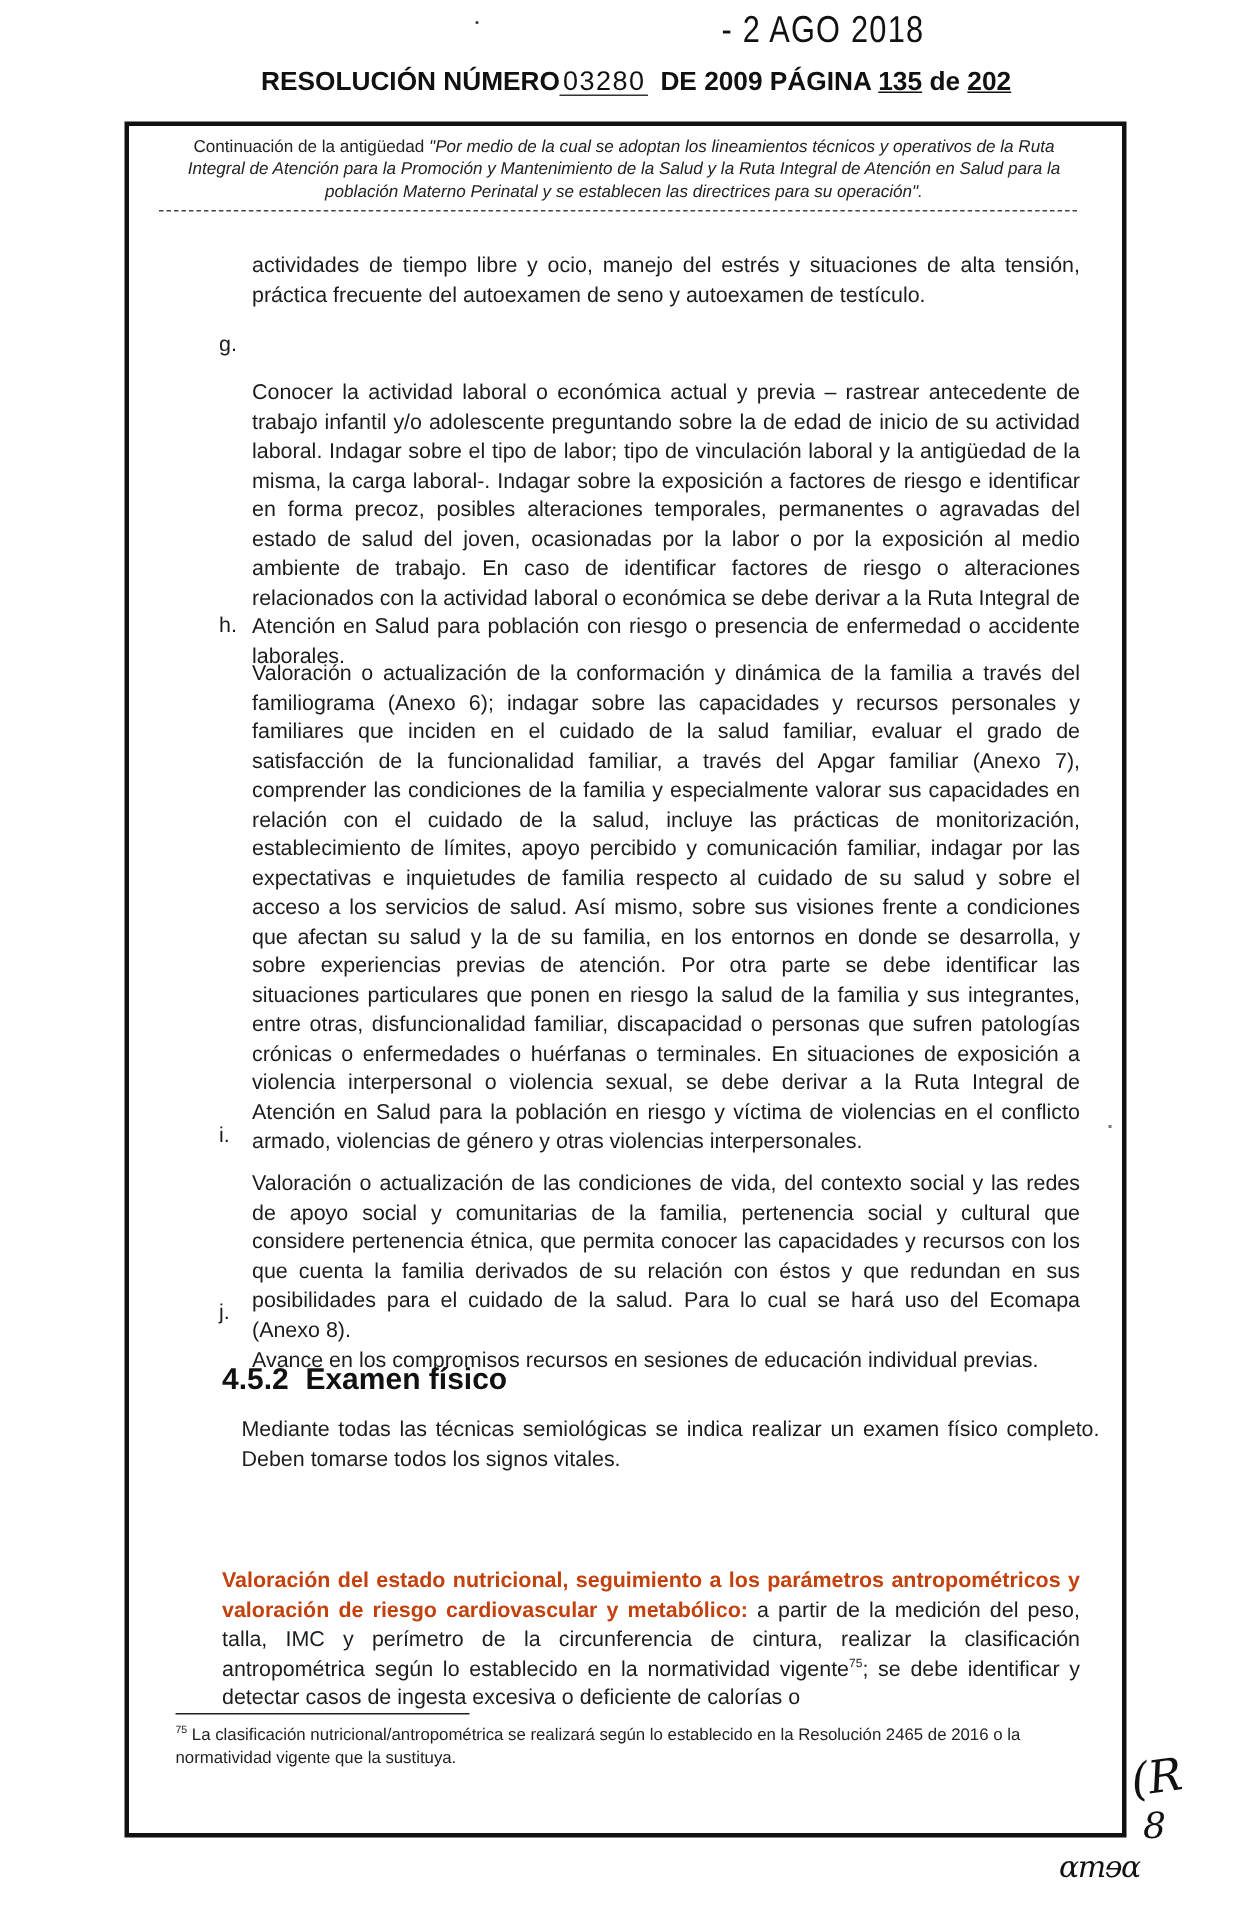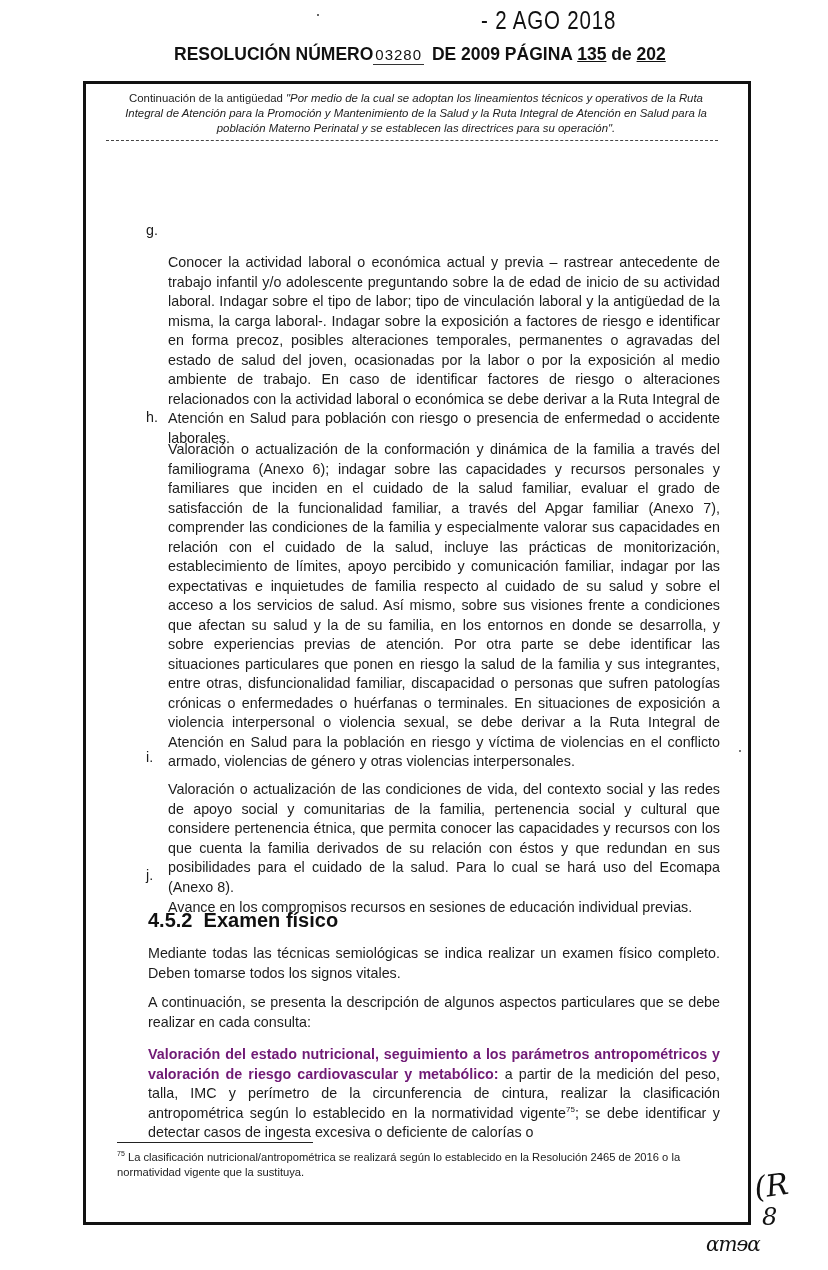--- a/index.html
+++ b/index.html
@@ -11,21 +11,21 @@
     position: absolute; left: 481px; top: 6px;
     font-family: "Liberation Sans", sans-serif; font-size: 25px;
     letter-spacing: 1px; color: #111; transform: scaleX(0.82); transform-origin: left top;
   }
   .stamp-dot { position: absolute; left: 317px; top: 14px; width: 2px; height: 2px; background: #333; border-radius: 1px; }
   .res-title {
     position: absolute; left: 174px; top: 44px; white-space: nowrap;
     font-size: 17.5px; font-weight: bold; color: #111;
   }
   .res-title .num {
-    display: inline-block; font-size: 15px; font-weight: normal; letter-spacing: 1px;
+    display: inline-block; font-size: 18px; font-weight: normal; letter-spacing: 1px;
     border-bottom: 1.5px solid #333; line-height: 18px; padding: 0 2px; margin-right: 3px;
   }
   .res-title .u { text-decoration: underline; margin-top: 34px; }
 
   .frame {
     position: absolute; left: 83px; top: 81px; width: 662px; height: 1138px;
     border: 3px solid #111; box-sizing: content-box;
   }
   .header-note {
     position: absolute; left: 24px; top: 7px; width: 612px;
@@ -38,21 +38,21 @@
   }
   .body-text {
     position: absolute; left: 62px; width: 570px;
     font-size: 14.3px; line-height: 19.5px; text-align: justify; color: #1c1c1c;
   }
   .item { position: absolute; left: 60px; width: 574px; font-size: 14.3px; line-height: 19.5px; text-align: justify; color: #1c1c1c; }
   .item .mk { position: absolute; left: 0; top: 0; width: 18px; }
   .item .tx { margin-left: 22px; display: block; margin-top: 32px; }
   .sec-heading { position: absolute; left: 62px; font-size: 20px; font-weight: bold; color: #111; }
   .para { position: absolute; left: 62px; width: 572px; font-size: 14.3px; line-height: 19.5px; text-align: justify; color: #1c1c1c; }
-  .para b { font-weight: bold; color: #701a75; }
+  .para b { font-weight: bold; color: #c2410c; }
   sup { font-size: 8px; line-height: 0; }
   .fn-rule { position: absolute; left: 31px; top: 1058px; width: 196px; border-top: 1.3px solid #222; }
   .footnote { position: absolute; left: 31px; top: 1066px; width: 610px; font-size: 11.2px; line-height: 15px; color: #222; }
   .footnote sup { font-size: 7px; }
   .hand { position: absolute; font-family: "DejaVu Serif", serif; font-style: italic; color: #111; }
   .margin-dot { position: absolute; left: 739px; top: 750px; width: 2px; height: 2px; background: #777; }
 </style>
 </head>
 <body>
 
@@ -66,20 +66,21 @@
   <span>de</span>
   <span class="u">202</span>
 </div>
 
 <div class="frame">
   <div class="header-note">
     <span>Continuación de la antigüedad </span><i>"Por medio de la cual se adoptan los lineamientos técnicos y operativos  de la Ruta Integral de Atención para la Promoción y Mantenimiento de la Salud y la Ruta Integral de Atención en Salud para la población Materno Perinatal y se establecen las directrices para su operación".</i>
   </div>
   <div class="dash-line"></div>
 
+  <div class="body-text" style="top:84px; left:82px; width:552px;">actividades de tiempo libre y ocio, manejo del estrés y situaciones de alta tensión, práctica frecuente del autoexamen de seno y autoexamen de testículo.</div>
 
   <div class="item" style="top:137px;">
     <span class="mk">g.</span>
     <span class="tx">Conocer la actividad laboral o económica actual y previa – rastrear antecedente de trabajo infantil y/o adolescente preguntando sobre la de edad de inicio de su actividad laboral. Indagar sobre el tipo de labor; tipo de vinculación laboral y la antigüedad de la misma, la carga laboral-. Indagar sobre la exposición a factores de riesgo e identificar en forma precoz, posibles alteraciones temporales, permanentes o agravadas del estado de salud del joven, ocasionadas por la labor o por la exposición al medio ambiente de trabajo. En caso de identificar factores de riesgo o alteraciones relacionados con la actividad laboral o económica se debe derivar a la Ruta Integral de Atención en Salud para población con riesgo o presencia de enfermedad o accidente laborales.</span>
   </div>
 
   <div class="item" style="top:324px;">
     <span class="mk">h.</span>
     <span class="tx">Valoración o actualización de la conformación y dinámica de la familia a través del familiograma (Anexo 6); indagar sobre las capacidades y recursos personales y familiares que inciden en el cuidado de la salud familiar, evaluar el grado de satisfacción de la funcionalidad familiar, a través del Apgar familiar (Anexo 7), comprender las condiciones de la familia y especialmente valorar sus capacidades en relación con el cuidado de la salud,  incluye las prácticas de monitorización, establecimiento de límites, apoyo percibido y comunicación familiar, indagar por las expectativas e inquietudes de familia respecto al cuidado de su salud y sobre el acceso a los servicios de salud.  Así mismo, sobre sus visiones frente a condiciones que afectan su salud y la de su familia, en los entornos en donde se desarrolla, y sobre experiencias previas de atención. Por otra parte se debe identificar las situaciones particulares que ponen en riesgo la salud de la familia y sus integrantes, entre otras, disfuncionalidad familiar, discapacidad o personas que sufren patologías crónicas o enfermedades o huérfanas o terminales. En situaciones de exposición a violencia interpersonal o violencia sexual, se debe derivar a la Ruta Integral de Atención en Salud para la población en riesgo y víctima de violencias en el conflicto armado, violencias de género y otras violencias interpersonales.</span>
   </div>
@@ -91,22 +92,21 @@
 
   <div class="item" style="top:782px;">
     <span class="mk">j.</span>
     <span class="tx">Avance en los compromisos recursos en sesiones de educación individual previas.</span>
   </div>
 
   <div class="sec-heading" style="top:825px;">
     <span>4.5.2</span>&nbsp;&nbsp;<span>Examen físico</span>
   </div>
 
-  <div class="para" style="top:860px;">Mediante todas las técnicas semiológicas se indica realizar un examen físico completo. Deben tomarse todos los signos vitales.</div>
-  <div class="para" style="top:909px;">A continuación, se presenta la descripción de algunos aspectos particulares que se debe realizar en cada consulta:</div>
+  <div class="para" style="top:860px;margin-left:13px;">Mediante todas las técnicas semiológicas se indica realizar un examen físico completo. Deben tomarse todos los signos vitales.</div>
 
   <div class="para" style="top:961px;">
     <b>Valoración del estado nutricional, seguimiento a los parámetros antropométricos y valoración de riesgo cardiovascular y metabólico:</b><span> a partir de la medición del peso, talla, IMC y perímetro de la circunferencia de cintura, realizar la clasificación antropométrica según lo establecido en la normatividad vigente</span><sup>75</sup><span>; se debe identificar y detectar casos de ingesta excesiva o deficiente de calorías o</span>
   </div>
 
   <div class="fn-rule"></div>
   <div class="footnote">
     <sup>75</sup><span> La clasificación nutricional/antropométrica se realizará según lo establecido en la Resolución 2465 de 2016 o la normatividad vigente que la sustituya.</span>
   </div>
 </div>

